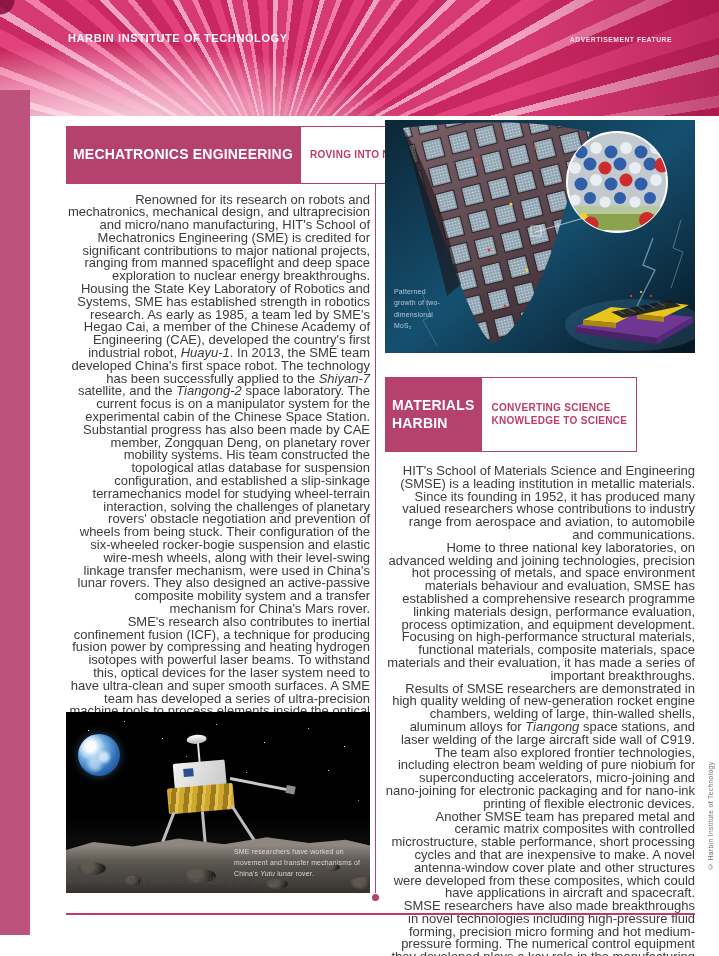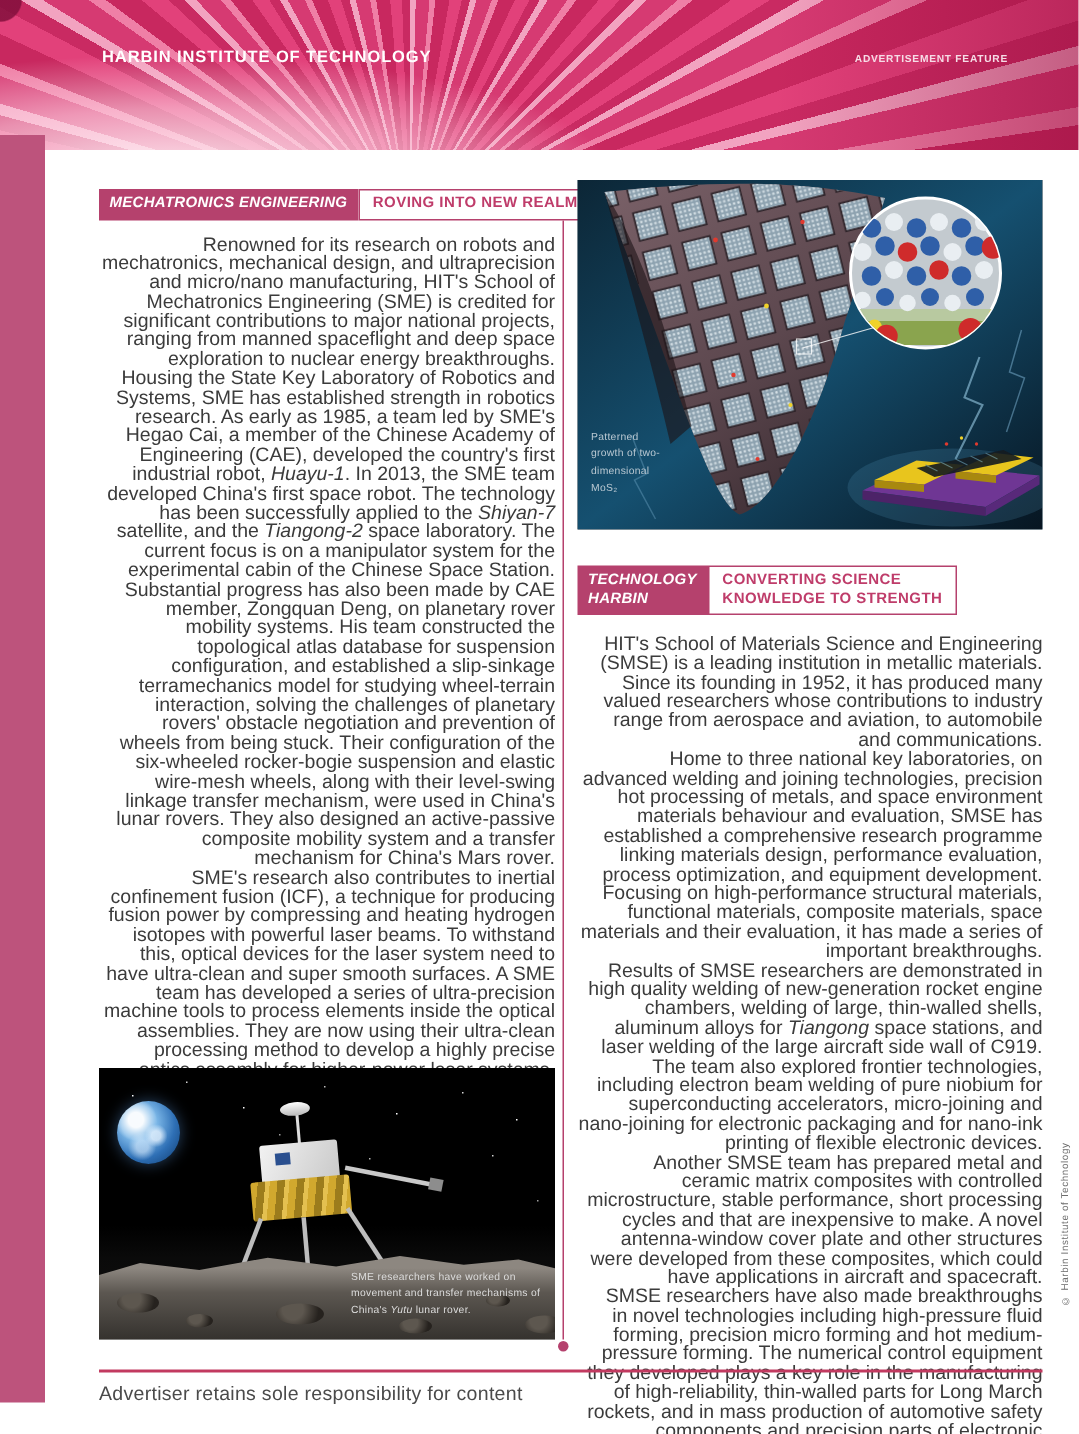--- a/index.html
+++ b/index.html
@@ -4,21 +4,21 @@
 <style>
   html,body{margin:0;padding:0;}
   body{
     width:719px;height:956px;position:relative;overflow:hidden;
     background:#ffffff;
     font-family:"Liberation Sans","DejaVu Sans",sans-serif;
     -webkit-font-smoothing:antialiased;
   }
   
   .banner{
-    position:absolute;left:0;top:0;width:719px;height:100px;
+    position:absolute;left:0;top:0;width:719px;height:116px;
     background:
       radial-gradient(circle at 0% 0%, rgba(130,15,60,.85) 0 14px, rgba(130,15,60,0) 15px),
       radial-gradient(ellipse 60% 120% at 16% 118%, rgba(255,242,246,.95), rgba(255,213,228,.6) 38%, rgba(255,180,205,0) 68%),
       linear-gradient(to right, rgba(150,12,60,0) 72%, rgba(140,8,55,.45)),
       repeating-conic-gradient(from 235deg at 38% 150%,
         #e2417a 0deg 3deg, #c92a62 3deg 5deg, #f2a3c0 5deg 6.5deg,
         #d63a72 6.5deg 10deg, #ef7fa6 10deg 11.5deg, #c8285f 11.5deg 15deg),
       linear-gradient(90deg,#d84a7e,#c22b61);
   }
   .banner .brand{
@@ -34,24 +34,23 @@
   
   .divider{position:absolute;left:375px;top:137px;width:1px;height:756px;background:#b5416d;}
   .divider::before,.divider::after{
     content:"";position:absolute;left:-3px;width:7px;height:7px;border-radius:50%;background:#b5416d;
   }
   .divider::before{top:-8px;}
   .divider::after{bottom:-8px;}
   
   .sec-head{display:flex;align-items:stretch;}
   .sec-kicker{
-    background:#b5416d;color:#fff;font-weight:bold;font-size:10px;letter-spacing:.2px;
-    display:flex;flex-direction:column;justify-content:center;padding:4px 7px;line-height:1.25;
+    background:#b5416d;color:#fff;font-weight:bold;font-size:14px;letter-spacing:.2px;
+    display:flex;flex-direction:column;justify-content:center;padding:20px 7px;line-height:1.25;
     white-space:nowrap;
-    font-style:italic;
   }
   .sec-title{
     border:1.3px solid #b5416d;color:#bf3c6a;font-weight:bold;font-size:10px;letter-spacing:.3px;
     display:flex;flex-direction:column;justify-content:center;padding:0 9px;line-height:1.25;
     background:#fff;white-space:nowrap;
   }
   
   .col{position:absolute;}
   .col-left{left:66px;top:126px;width:304px;}
   .col-right{left:385px;top:120px;width:310px;}
@@ -111,21 +110,21 @@
   .mos2-fig{position:relative;width:310px;height:233px;overflow:hidden;background:#0d2a3a;}
   .mos2-fig svg{display:block;}
   .mos2-caption{
     position:absolute;left:9px;top:166px;color:#b9c8d2;font-size:6.9px;line-height:1.65;letter-spacing:.2px;
   }
   .mos2-caption span{display:block;}
   
   .materials-head{margin-top:24px;}
   
   .footer-rule{position:absolute;left:66px;top:913px;width:629px;height:2px;background:#c23a60;}
-  .footer-note{position:absolute;left:66px;top:921px;font-size:13px;color:#4a4a4a;letter-spacing:.2px;}
+  .footer-note{position:absolute;left:66px;top:875px;font-size:10px;color:#4a4a4a;letter-spacing:.2px;}
   .vert-copy{
     position:absolute;right:5px;top:695px;height:175px;
     writing-mode:vertical-rl;transform:rotate(180deg);
     font-size:6.6px;color:#6d6d6d;letter-spacing:.4px;
     display:flex;align-items:center;
   }
 </style>
 </head>
 <body>
 
@@ -287,26 +286,26 @@
     <div class="mos2-caption">
       <span>Patterned</span>
       <span>growth of two-</span>
       <span>dimensional</span>
       <span>MoS₂</span>
     </div>
   </div>
 
   <div class="sec-head materials-head">
     <div class="sec-kicker">
-      <span>TECHNOLOGY</span>
+      <span>MATERIALS</span>
       <span>HARBIN</span>
     </div>
     <div class="sec-title">
       <span>CONVERTING SCIENCE</span>
-      <span>KNOWLEDGE TO STRENGTH</span>
+      <span>KNOWLEDGE TO SCIENCE</span>
     </div>
   </div>
 
   <div class="body-text" style="margin-top:13px;">
     <p>HIT's School of Materials Science and Engineering (SMSE) is a leading institution in metallic materials. Since its founding in 1952, it has produced many valued researchers whose contributions to industry range from aerospace and aviation, to automobile and communications.</p>
     <p>Home to three national key laboratories, on advanced welding and joining technologies, precision hot processing of metals, and space environment materials behaviour and evaluation, SMSE has established a comprehensive research programme linking materials design, performance evaluation, process optimization, and equipment development. Focusing on high-performance structural materials, functional materials, composite materials, space materials and their evaluation, it has made a series of important breakthroughs.</p>
     <p>Results of SMSE researchers are demonstrated in high quality welding of new-generation rocket engine chambers, welding of large, thin-walled shells, aluminum alloys for <i>Tiangong</i> space stations, and laser welding of the large aircraft side wall of C919. The team also explored frontier technologies, including electron beam welding of pure niobium for superconducting accelerators, micro-joining and nano-joining for electronic packaging and for nano-ink printing of flexible electronic devices.</p>
     <p>Another SMSE team has prepared metal and ceramic matrix composites with controlled microstructure, stable performance, short processing cycles and that are inexpensive to make. A novel antenna-window cover plate and other structures were developed from these composites, which could have applications in aircraft and spacecraft.</p>
     <p>SMSE researchers have also made breakthroughs in novel technologies including high-pressure fluid forming, precision micro forming and hot medium-pressure forming. The numerical control equipment they developed plays a key role in the manufacturing of high-reliability, thin-walled parts for Long March rockets, and in mass production of automotive safety components and precision parts of electronic products.</p>
   </div>

